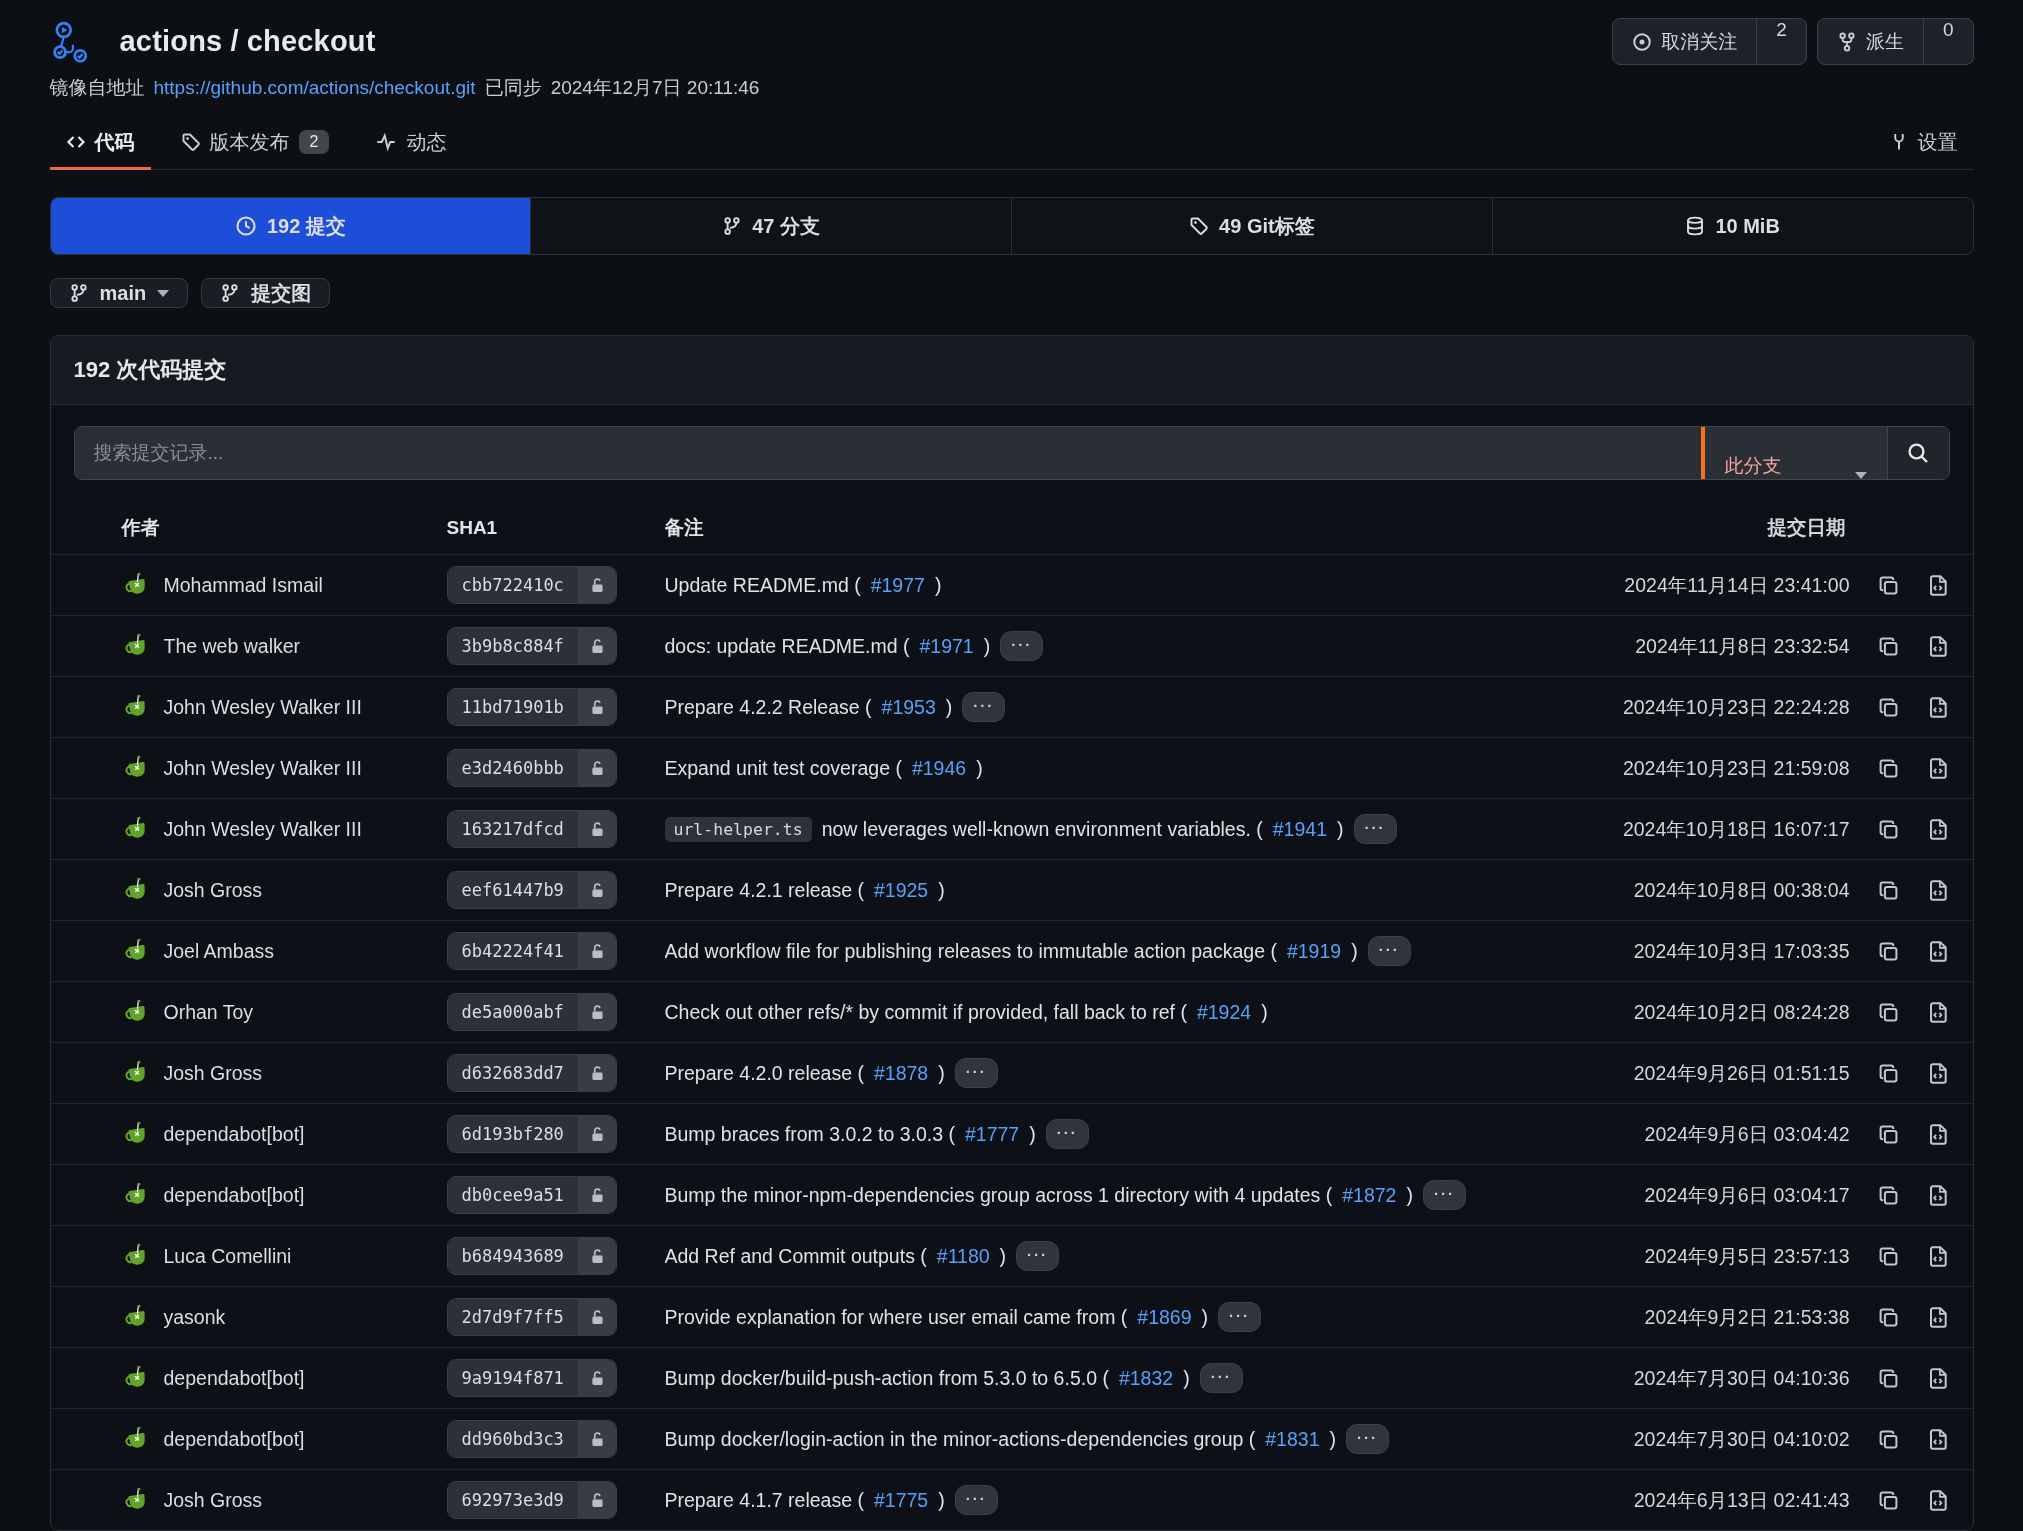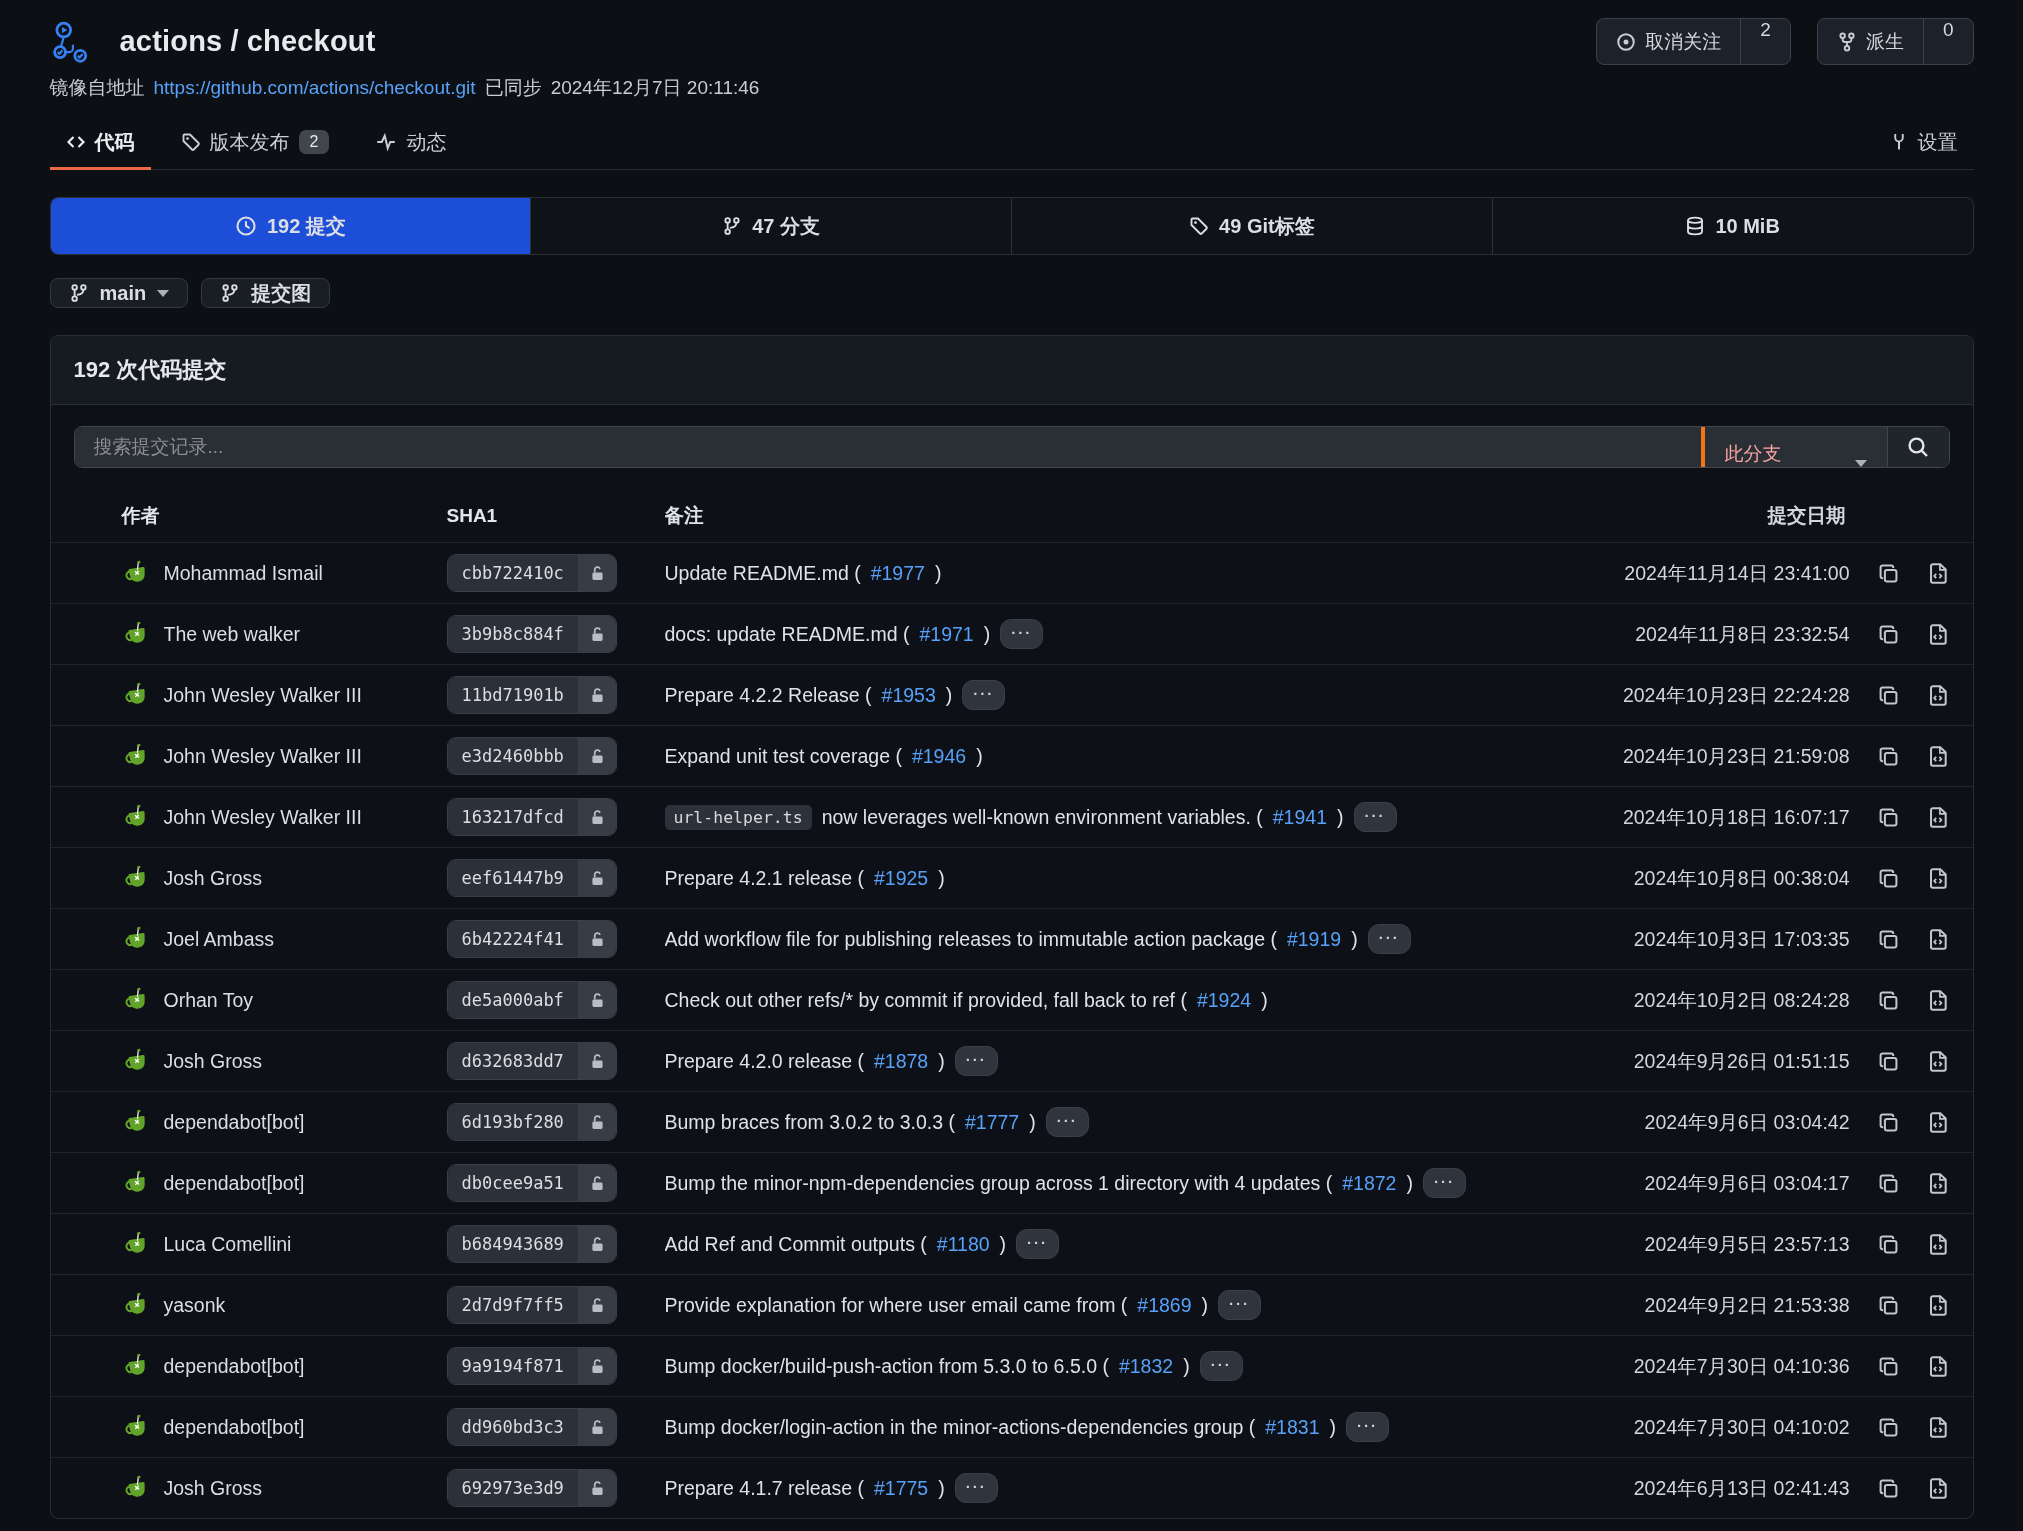--- a/index.html
+++ b/index.html
@@ -15,21 +15,21 @@
 
   .icon { display: inline-block; vertical-align: middle; flex: none; }
   .icon svg { display: block; }
 
   
   .repo-header { display: flex; align-items: center; }
   .repo-title-wrap { display: flex; align-items: center; gap: 26px; }
   .repo-title { font-size: 29px; font-weight: 700; color: #e8eaee; letter-spacing: .2px; }
   .repo-title a { color: #e8eaee; }
   .repo-title .sep { margin: 0 8px; font-weight: 600; color: #e8eaee; }
-  .header-actions { margin-left: auto; display: flex; gap: 26px; }
+  .header-actions { margin-left: auto; display: flex; gap: 10px; }
   .split-btn {
     display: flex; align-items: stretch; height: 47px;
     background: #1d212a; border: 1px solid #3c4149; border-radius: 8px;
     color: #d6d8dd; overflow: hidden; cursor: pointer;
   }
   .split-btn .part { display: flex; align-items: center; gap: 9px; padding: 0 19px; font-size: 19px; }
   .split-btn .count { border-left: 1px solid #3c4149; padding: 0 19px; }
 
   
   .mirror-line { margin-top: 10px; font-size: 19px; color: #c9ccd2; display: flex; gap: 9px; align-items: center; }
@@ -58,21 +58,21 @@
              color: #dcdee3; font-size: 20px; font-weight: 600; cursor: pointer; }
   .caret { width: 0; height: 0; border-left: 6px solid transparent; border-right: 6px solid transparent;
            border-top: 7px solid #aeb1b8; display: inline-block; }
 
   
   .panel { margin-top: 27px; border: 1px solid #2a2e35; border-radius: 8px; overflow: hidden; background: #0d1016; }
   .panel-head { background: #161a21; border-bottom: 1px solid #2a2e35; padding: 19px 23px; }
   .panel-head h2 { font-size: 22px; font-weight: 600; color: #e6e8ec; }
 
   .search-area { padding: 21px 23px; }
-  .search-group { display: flex; height: 42px; border: 1px solid #41464e; border-radius: 8px; overflow: hidden; }
+  .search-group { display: flex; height: 54px; border: 1px solid #41464e; border-radius: 8px; overflow: hidden; }
   .search-input { flex: 1; background: #2a2e35; border: none; outline: none; color: #dcdee3;
                   font-size: 19px; padding: 0 19px; font-family: inherit; }
   .search-input::placeholder { color: #8b8e95; opacity: 1; }
   .branch-filter { display: flex; align-items: flex-end; gap: 12px; width: 186px; padding: 0 20px;
                    background: #2a2e35; border-left: 4px solid #f97316; color: #fca5a5; font-size: 19px;
                    cursor: pointer; justify-content: space-between; }
   .search-btn { width: 62px; display: flex; align-items: center; justify-content: center;
                 background: #20242b; border-left: 1px solid #41464e; color: #e3e5e9; cursor: pointer; }
 
   

